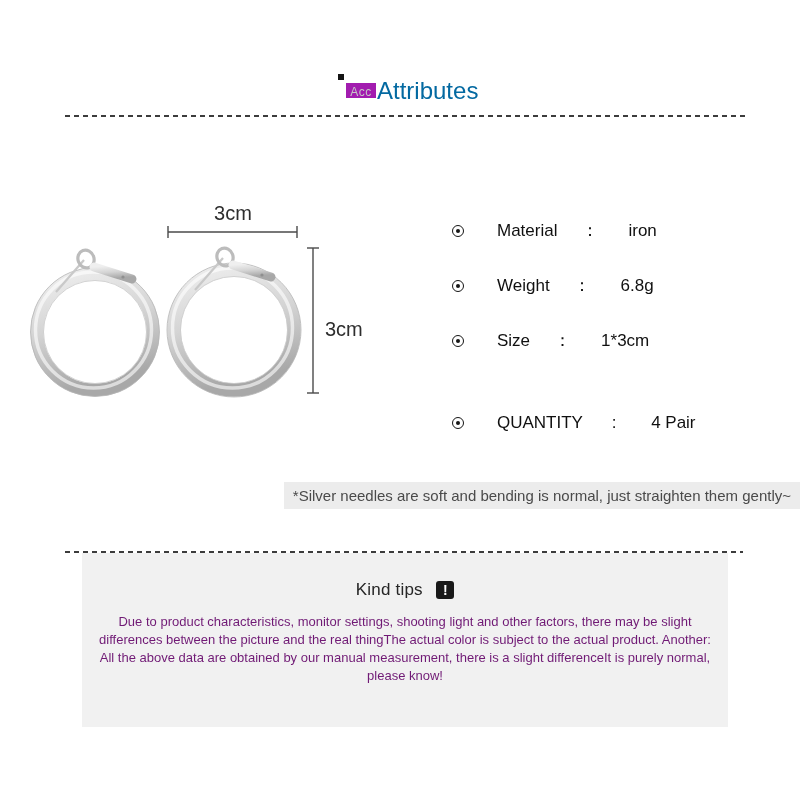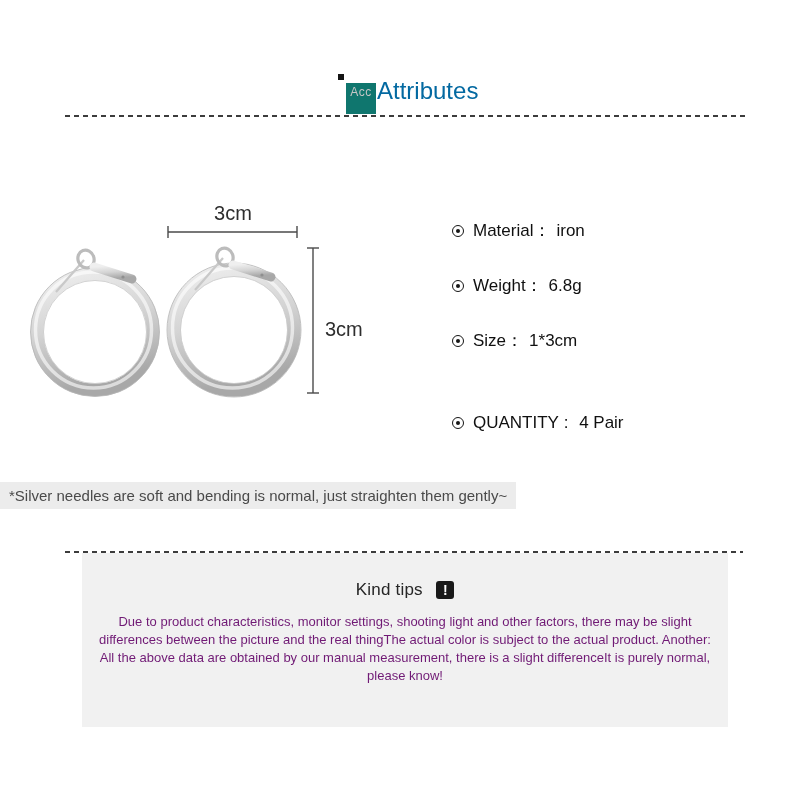--- a/index.html
+++ b/index.html
@@ -14,22 +14,22 @@
   }
 
   
   .header { position: absolute; left: 336px; top: 72px; height: 38px; }
   .mini-square {
     position: absolute; left: 2px; top: 2px;
     width: 6px; height: 6px; background: #141414;
   }
   .badge {
     position: absolute; left: 10px; top: 11px;
-    width: 30px; height: 31px;
-    background: #0f766e; color: #c6c6c6;
+    width: 30px; height: 15px;
+    background: #a21caf; color: #c6c6c6;
     font-size: 12px; line-height: 19px; text-align: center;
     letter-spacing: 0.5px;
   }
   .title {
     position: absolute; left: 41px; top: 4px; margin: 0;
     font-size: 24px; font-weight: normal; color: #0369a1;
     line-height: 30px; white-space: nowrap;
   }
 
   
@@ -46,20 +46,21 @@
     font-family: "Liberation Sans", "DejaVu Sans", sans-serif;
     fill: #2e2e2e;
   }
 
   
   .attr-row {
     position: absolute; left: 452px;
     display: flex; align-items: center;
     font-size: 17px; line-height: 24px; color: #101010;
     white-space: nowrap;
+    gap: 24px;
   }
   .attr-row.r1 { top: 219px; }
   .attr-row.r2 { top: 274px; }
   .attr-row.r3 { top: 329px; }
   .attr-row.r4 { top: 379px; margin-top: 32px; }
   .bullet {
     position: relative; display: inline-block;
     width: 12px; height: 12px; margin-right: 9px;
     border: 1.5px solid #151515; border-radius: 50%;
     box-sizing: border-box; flex: 0 0 auto;
@@ -67,21 +68,21 @@
   .bullet::after {
     content: ""; position: absolute;
     left: 50%; top: 50%; width: 4px; height: 4px;
     margin: -2px 0 0 -2px; border-radius: 50%;
     background: #151515;
   }
   .attr-sep { white-space: pre; }
   .attr-value { margin-left: 6px; }
 
   
-  .note-wrap { position: absolute; left: 0; top: 482px; width: 800px; text-align: left; }
+  .note-wrap { position: absolute; left: 0; top: 482px; width: 800px; text-align: right; }
   .note {
     display: inline-block; padding: 4px 9px;
     background: #ececec; color: #4a4a4a;
     font-size: 15px; line-height: 19px;
   }
 
   
   .tips-box {
     position: absolute; left: 82px; top: 553px;
     width: 646px; height: 174px;

